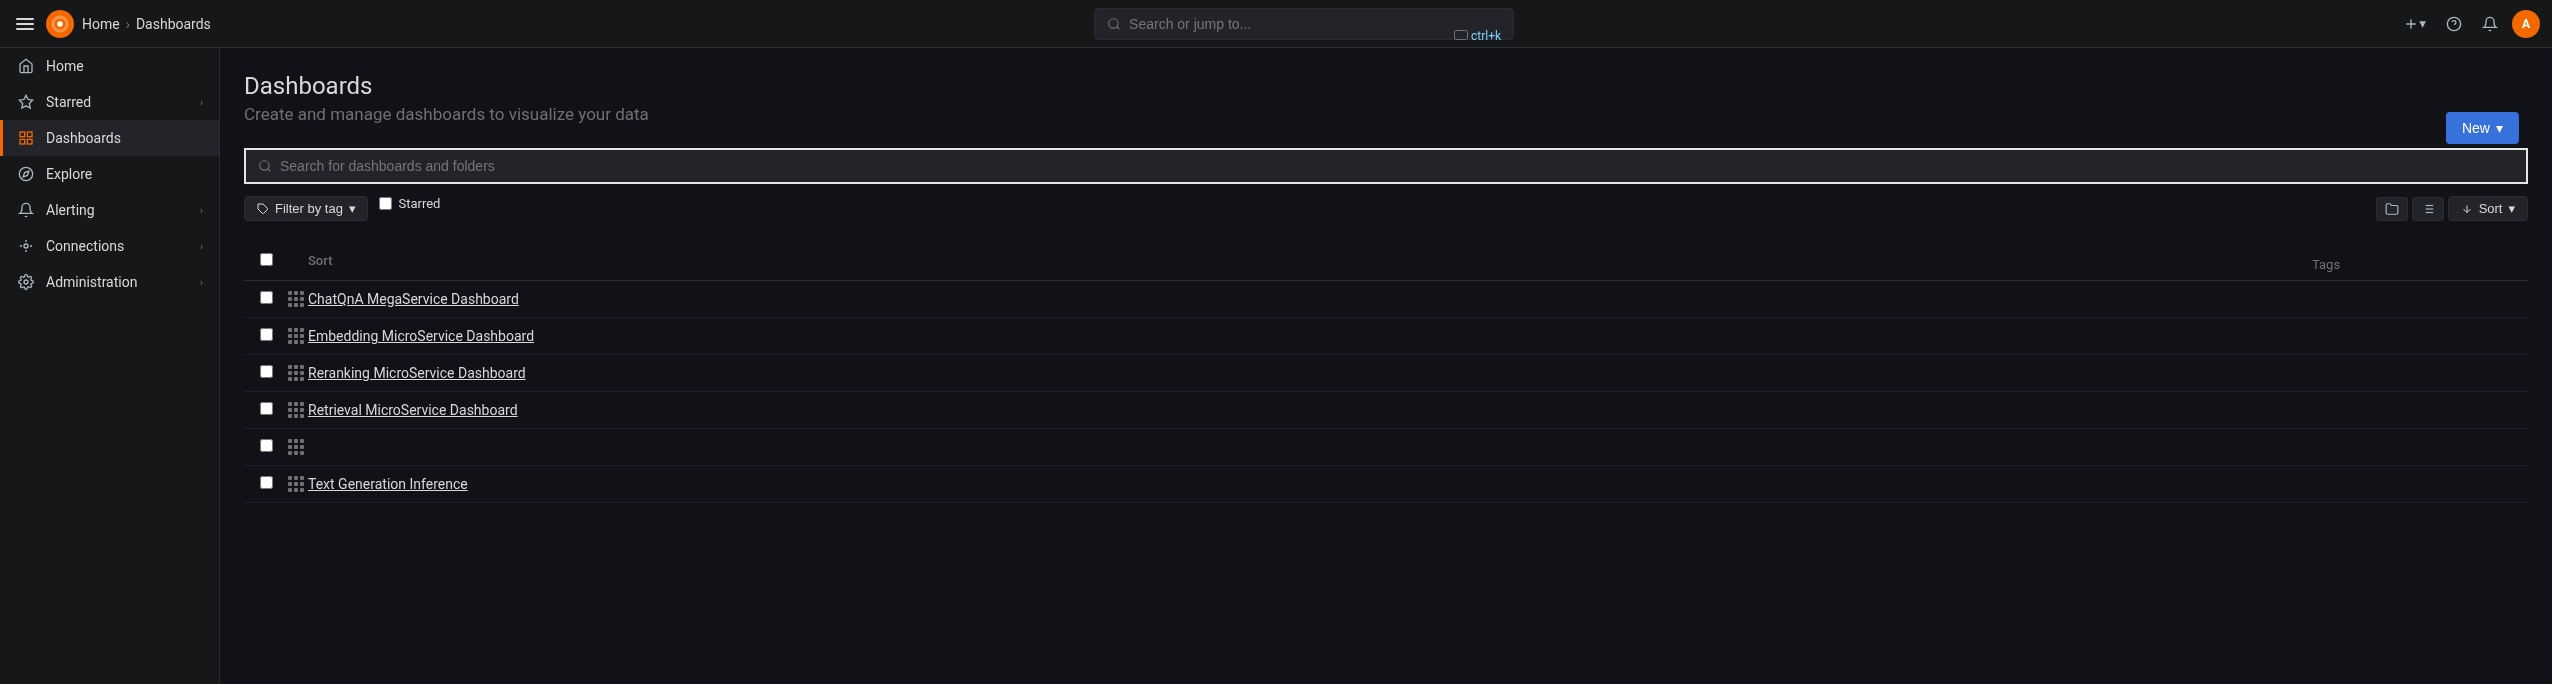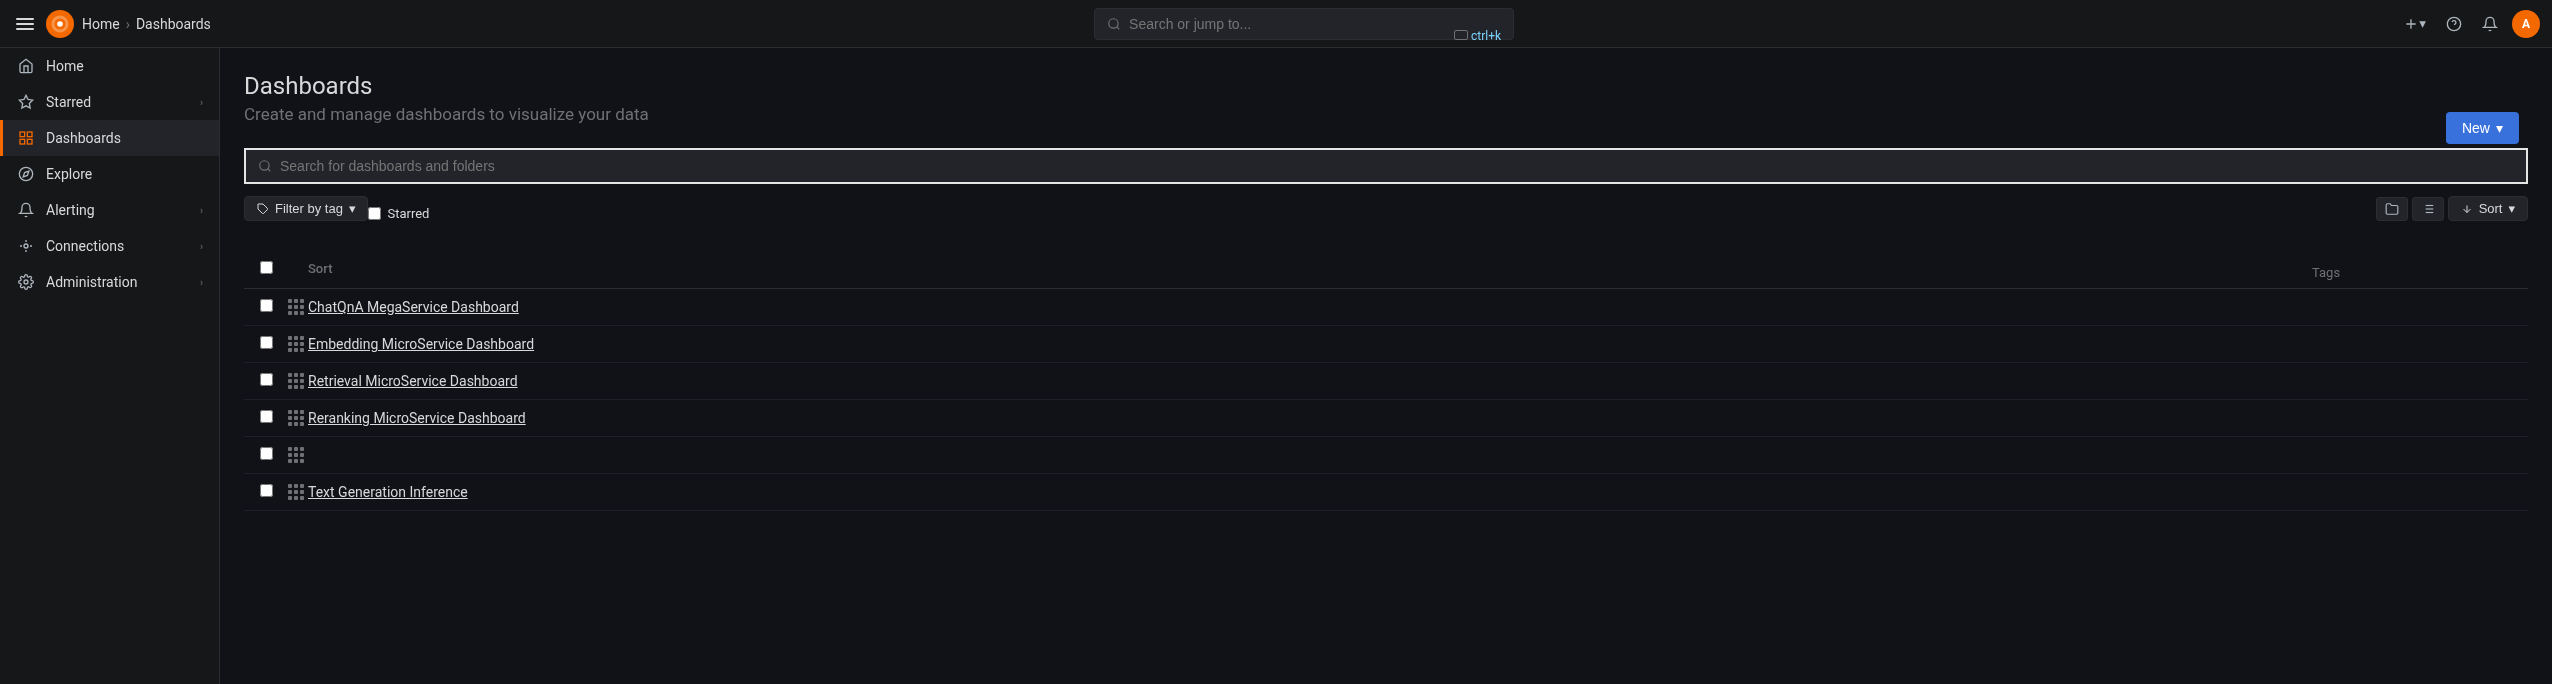--- a/index.html
+++ b/index.html
@@ -241,23 +241,23 @@
       background: none;
       border: none;
       color: #6e7075;
       outline: none;
       flex: 1;
       font-size: 14px;
     }
 
     .filter-bar {
       display: flex;
-      align-items: flex-end;
-      gap: 0;
-      margin-bottom: 28px;
+      align-items: flex-start;
+      gap: 11px;
+      margin-bottom: 20px;
     }
 
     .filter-tag-btn {
       display: flex;
       align-items: center;
       gap: 6px;
       background: #22242a;
       border: 1px solid #2c2d33;
       border-radius: 4px;
       padding: 4px 12px;
@@ -630,40 +630,40 @@
               <span></span>
               <span></span>
             <span></span>
               <span></span>
               <span></span>
             <span></span>
               <span></span>
               <span></span>
           </div>
         </div>
-        <div class="row-name">Retrieval MicroService Dashboard</div>
+        <div class="row-name">Reranking MicroService Dashboard</div>
         <div class="row-tags"></div>
       </div>
 
       <div class="table-row">
         <div class="row-checkbox"><input type="checkbox" style=""></div>
         <div class="row-icon">
           <div class="grid-icon">
             <span></span>
               <span></span>
               <span></span>
             <span></span>
               <span></span>
               <span></span>
             <span></span>
               <span></span>
               <span></span>
           </div>
         </div>
-        <div class="row-name">Reranking MicroService Dashboard</div>
+        <div class="row-name">Retrieval MicroService Dashboard</div>
         <div class="row-tags"></div>
       </div>
 
       <div class="table-row">
         <div class="row-checkbox"><input type="checkbox" style=""></div>
         <div class="row-icon">
           <div class="grid-icon">
             <span></span>
               <span></span>
               <span></span>

